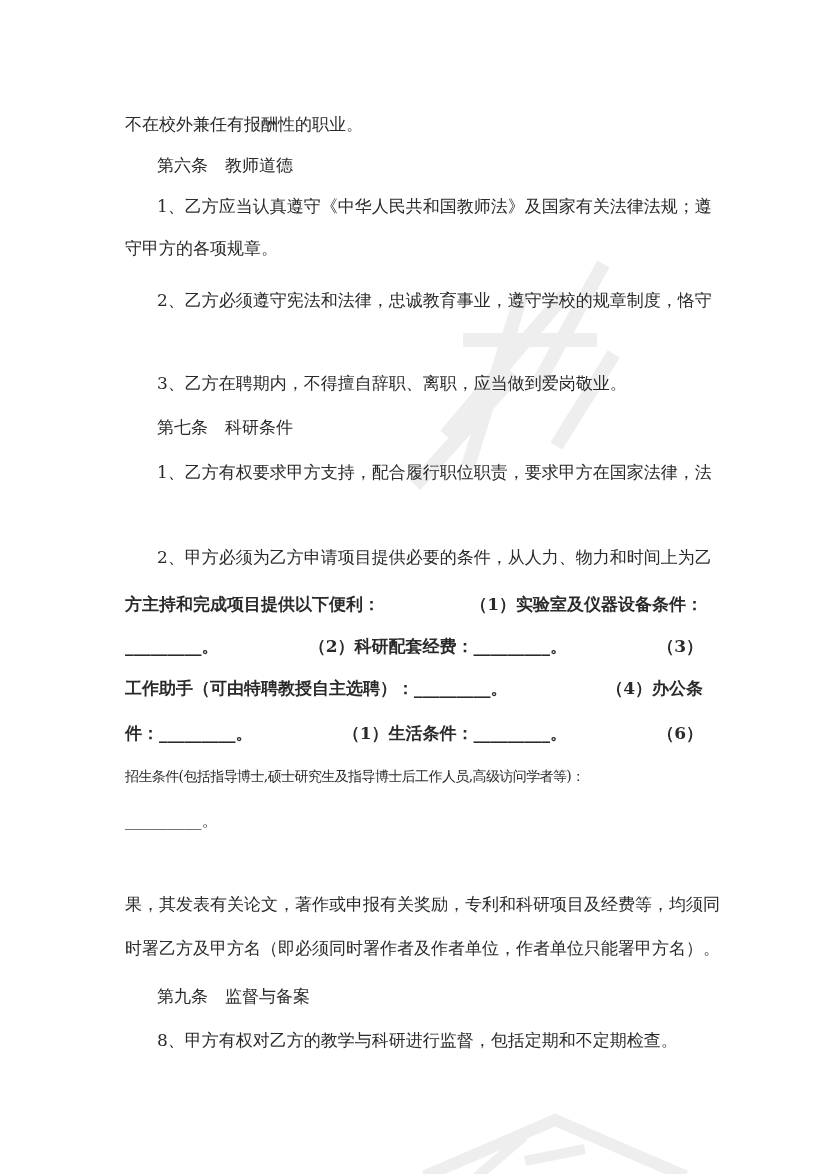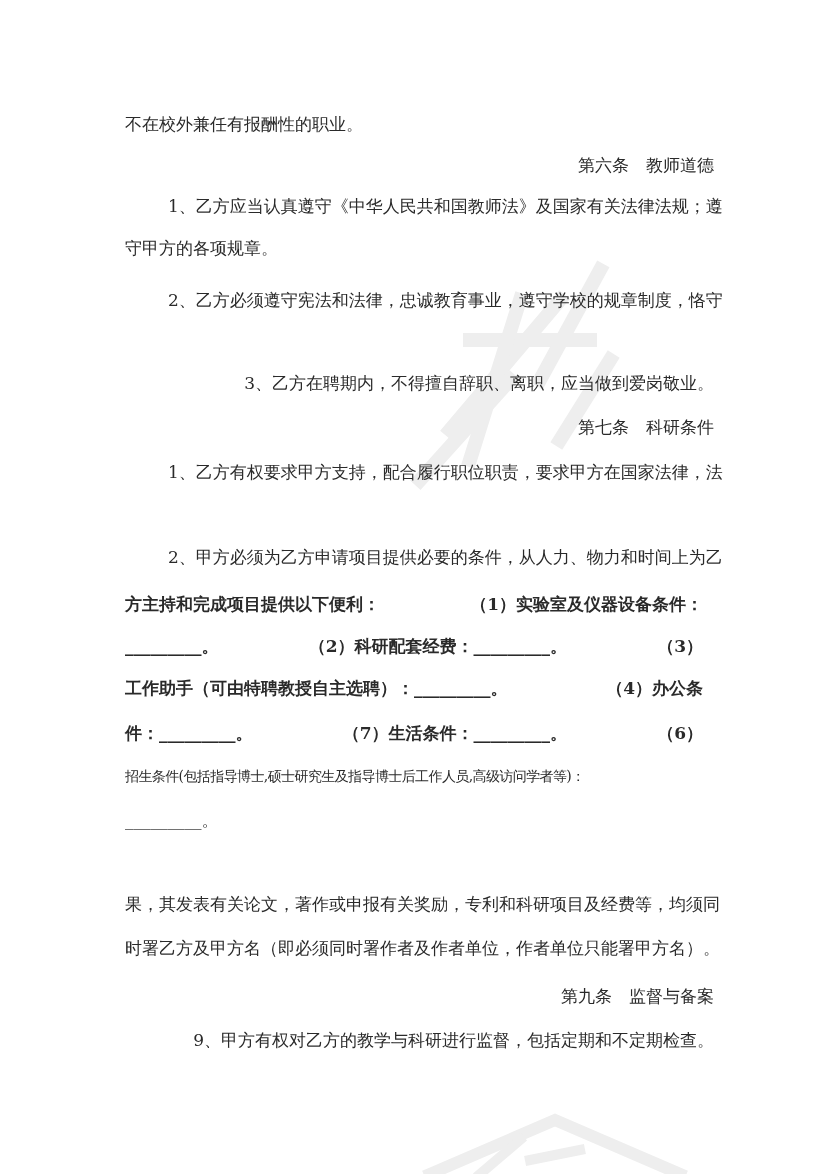--- a/index.html
+++ b/index.html
@@ -2,21 +2,21 @@
 <html><head>
 <meta charset="utf-8">
 <style>
   html, body { margin: 0; padding: 0; background: #ffffff; }
   body { width: 830px; height: 1174px; position: relative; overflow: hidden;
          font-family: "DejaVu Serif", "Liberation Serif", serif; color: #2a2a2a; }
   .page { position: absolute; left: 0; top: 0; width: 830px; height: 1174px; background: #fff; }
   .watermark { position: absolute; pointer-events: none; }
   .line { position: absolute; left: 125px; width: 578px; height: 24px; font-size: 17px;
           line-height: 24px; white-space: nowrap; }
-  .line.indent { left: 168px; width: 546px; text-align: right; }
+  .line.indent { left: 157px; width: 546px; }
   .line.just { display: flex; justify-content: space-between; font-weight: bold; }
   .line span { display: inline-block; }
 </style>
 </head>
 <body>
 
 <div class="page">
 
   <svg class="watermark" width="830" height="1174" style="left:0;top:0">
     <g fill="none" stroke="#eeeeee" stroke-width="14" stroke-linecap="square">
@@ -50,23 +50,23 @@
     <span>_________。</span>
     <span>（2）科研配套经费：_________。</span>
     <span>（3）</span>
   </div>
   <div class="line just" style="top:676px">
     <span>工作助手（可由特聘教授自主选聘）：_________。</span>
     <span>（4）办公条</span>
   </div>
   <div class="line just" style="top:721px">
     <span>件：_________。</span>
-    <span>（7）生活条件：_________。</span>
+    <span>（1）生活条件：_________。</span>
     <span>（6）</span>
   </div>
   <div class="line" style="top:764px;font-size:14px;letter-spacing:-0.6px">招生条件(包括指导博士,硕士研究生及指导博士后工作人员,高级访问学者等)：</div>
   <div class="line" style="top:808px">_________。</div>
 
   <div class="line" style="top:936px">时署乙方及甲方名（即必须同时署作者及作者单位，作者单位只能署甲方名）。</div>
   <div class="line" style="top:892px">果，其发表有关论文，著作或申报有关奖励，专利和科研项目及经费等，均须同</div>
   <div class="line indent" style="top:984px">第九条　监督与备案</div>
-  <div class="line indent" style="top:1028px">9、甲方有权对乙方的教学与科研进行监督，包括定期和不定期检查。</div>
+  <div class="line indent" style="top:1028px">8、甲方有权对乙方的教学与科研进行监督，包括定期和不定期检查。</div>
 </div>
 
 </body></html>

